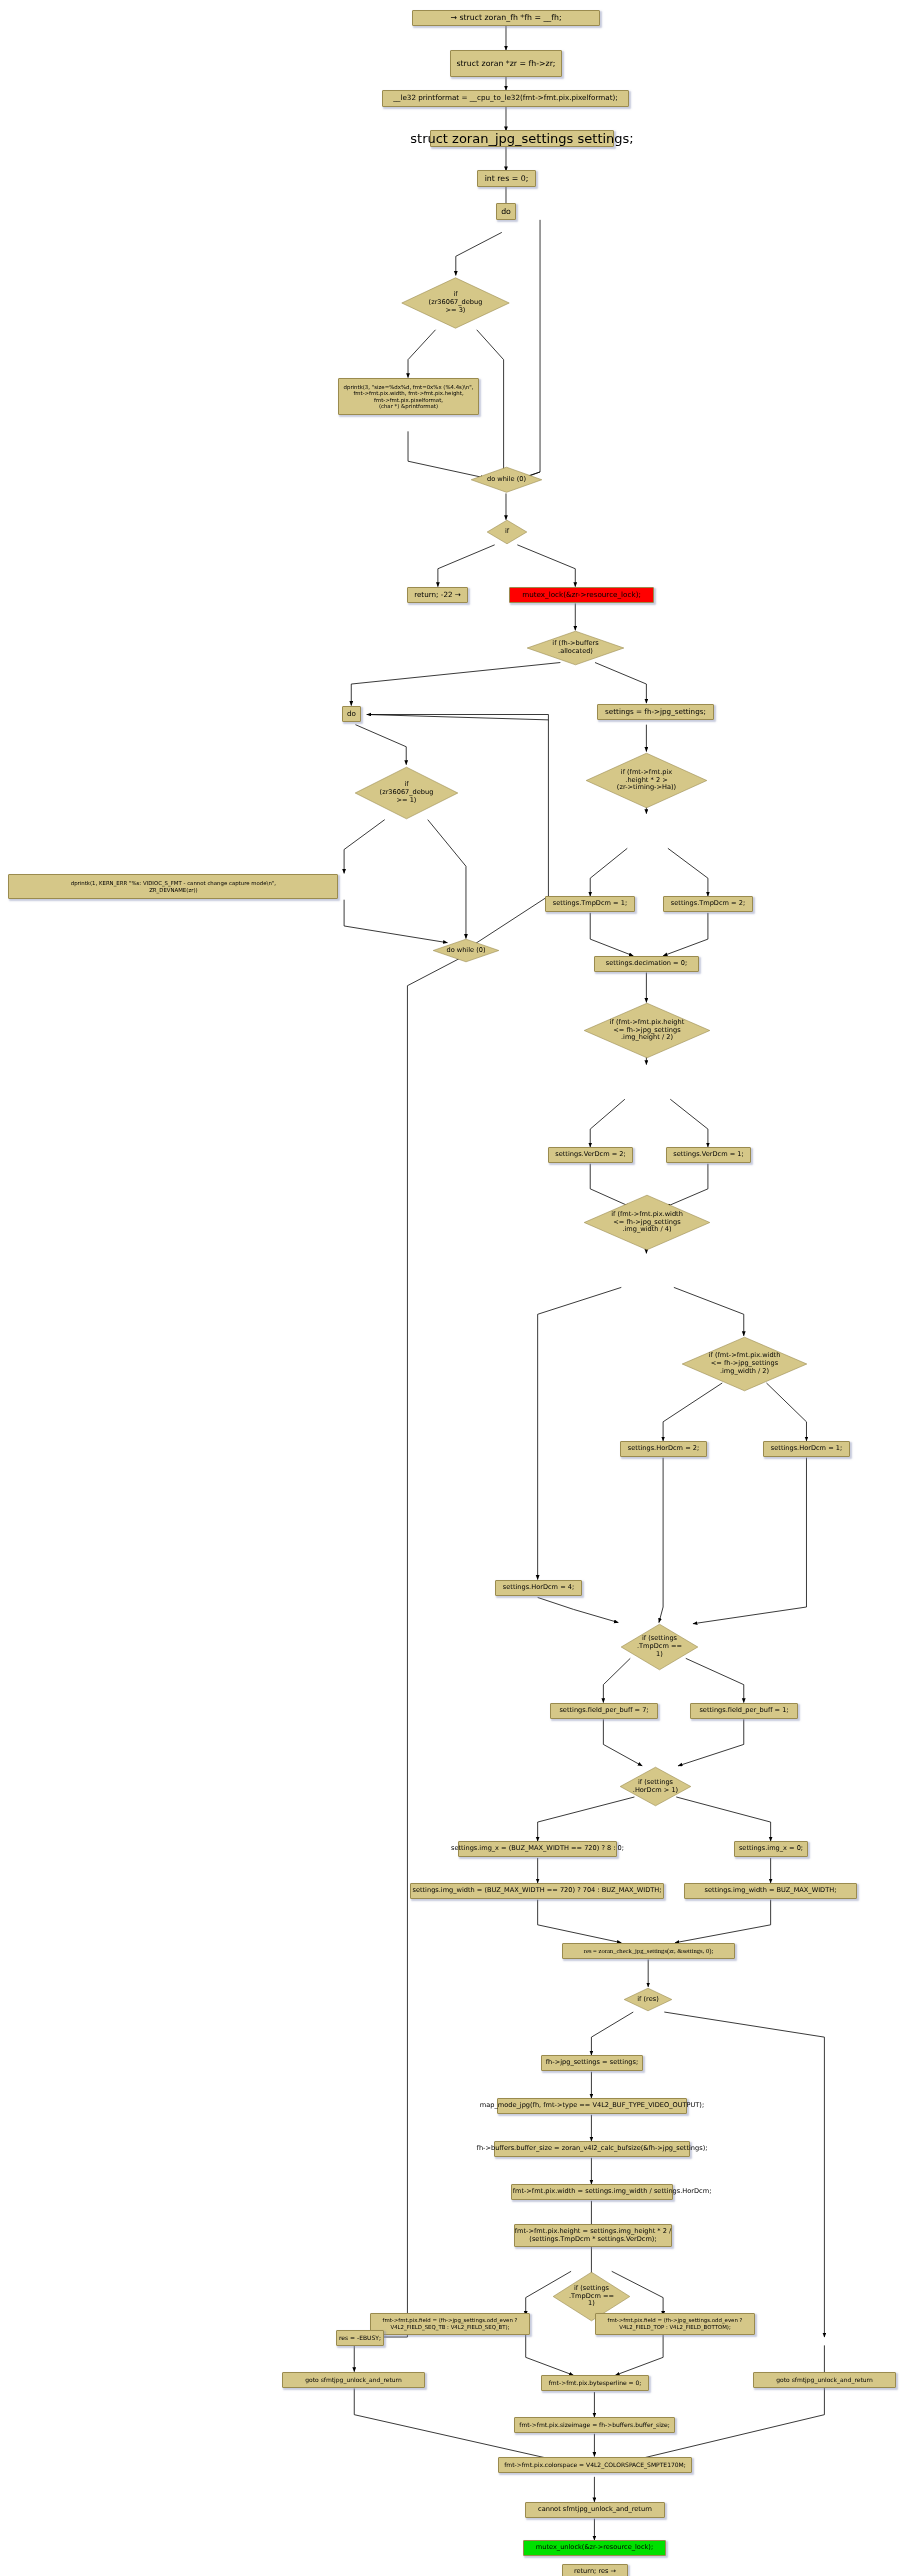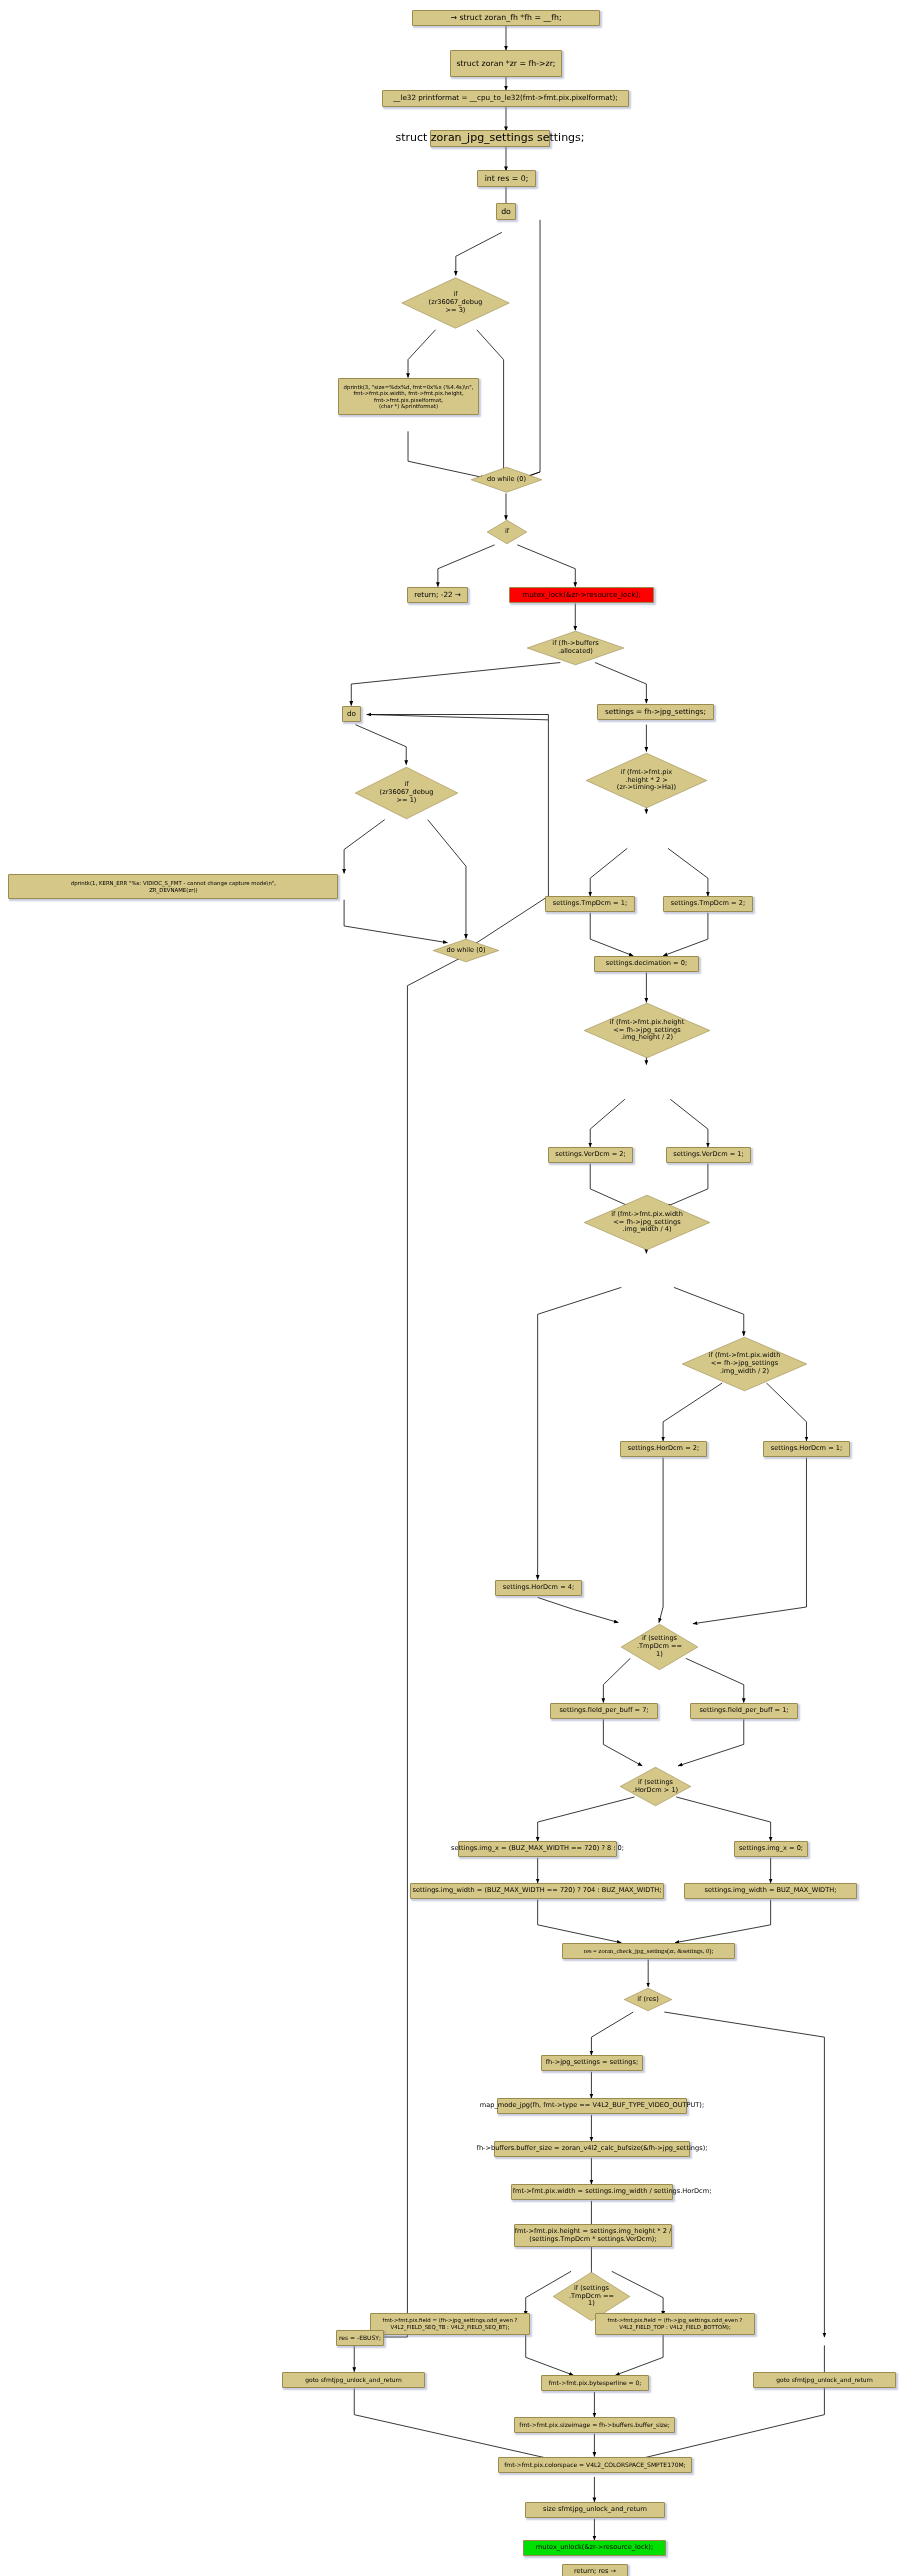--- a/index.html
+++ b/index.html
@@ -128,21 +128,21 @@
       <path d="M995,4216 L995,4252"></path>
     </g>
   </svg>
 
   <div class="node box" style="left:412px;top:9.6px;width:188px;height:16.7px;font-size:7.8px;">→ struct zoran_fh *fh = __fh;</div>
 
   <div class="node box" style="left:450px;top:50px;width:112px;height:27px;font-size:7.8px;text-align:right;">struct zoran *zr = fh-&gt;zr;</div>
 
   <div class="node box" style="left:382px;top:90px;width:247px;height:16.7px;font-size:7.2px;">__le32 printformat = __cpu_to_le32(fmt-&gt;fmt.pix.pixelformat);</div>
 
-  <div class="node box" style="left:430px;top:130px;width:120px;height:16.7px;font-size:11px;">struct zoran_jpg_settings settings;</div>
+  <div class="node box" style="left:430px;top:130px;width:184px;height:16.7px;font-size:13px;">struct zoran_jpg_settings settings;</div>
 
   <div class="node box" style="left:477px;top:170px;width:59px;height:16.7px;font-size:7.8px;">int res = 0;</div>
 
   <div class="node box" style="left:496px;top:203px;width:20px;height:16.7px;font-size:7.8px;">do</div>
 
   <div class="node dia" style="left:400px;top:276px;width:111px;height:54px;font-size:6.6px;">
     <svg class="shp" viewBox="0 0 186 90" preserveAspectRatio="none">
       <polygon points="93,3 183,45 93,87 3,45" fill="#D5C788" stroke="#9A8B4F" stroke-width="1"></polygon>
       <polygon points="95,6 186,48 95,90 6,48" fill="none"></polygon>
     </svg>
@@ -326,20 +326,20 @@
   <div class="node box" style="left:336px;top:2330px;width:48px;height:15.5px;font-size:6px;">res = -EBUSY;</div>
 
   <div class="node box" style="left:514px;top:2417px;width:161px;height:15.5px;font-size:6px;">fmt-&gt;fmt.pix.sizeimage = fh-&gt;buffers.buffer_size;</div>
 
   <div class="node box" style="left:282px;top:2372px;width:143px;height:15.5px;font-size:6px;">goto sfmtjpg_unlock_and_return</div>
 
   <div class="node box" style="left:498px;top:2457px;width:194px;height:15.5px;font-size:6px;">fmt-&gt;fmt.pix.colorspace = V4L2_COLORSPACE_SMPTE170M;</div>
 
   <div class="node box" style="left:753px;top:2372px;width:143px;height:15.5px;font-size:6px;">goto sfmtjpg_unlock_and_return</div>
 
-  <div class="node box" style="left:525px;top:2502px;width:140px;height:15.5px;font-size:6.6px;">size sfmtjpg_unlock_and_return</div>
+  <div class="node box" style="left:525px;top:2502px;width:140px;height:15.5px;font-size:6.6px;">cannot sfmtjpg_unlock_and_return</div>
 
   <div class="node box green" style="left:523px;top:2540px;width:143px;height:15.5px;font-size:6.6px;">mutex_unlock(&amp;zr-&gt;resource_lock);</div>
 
   <div class="node box" style="left:562px;top:2564px;width:66px;height:15.5px;font-size:6.6px;">return; res →</div>
 
 </div>
 
 
 </body></html>

